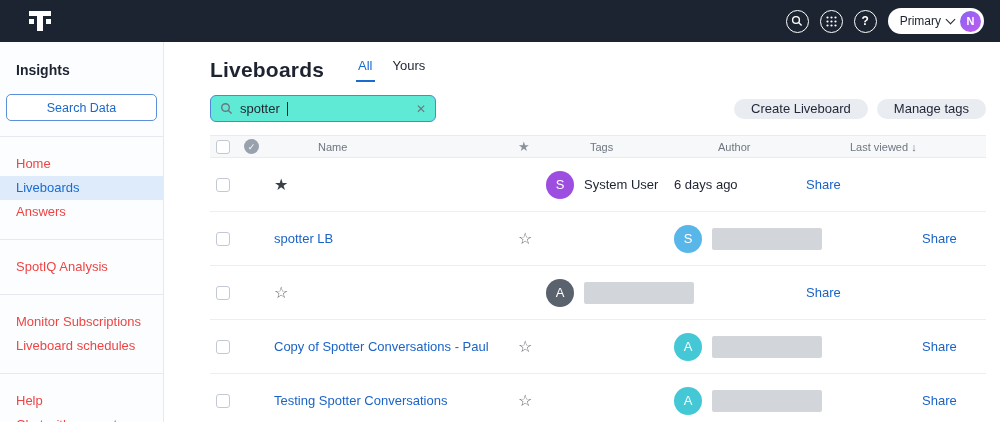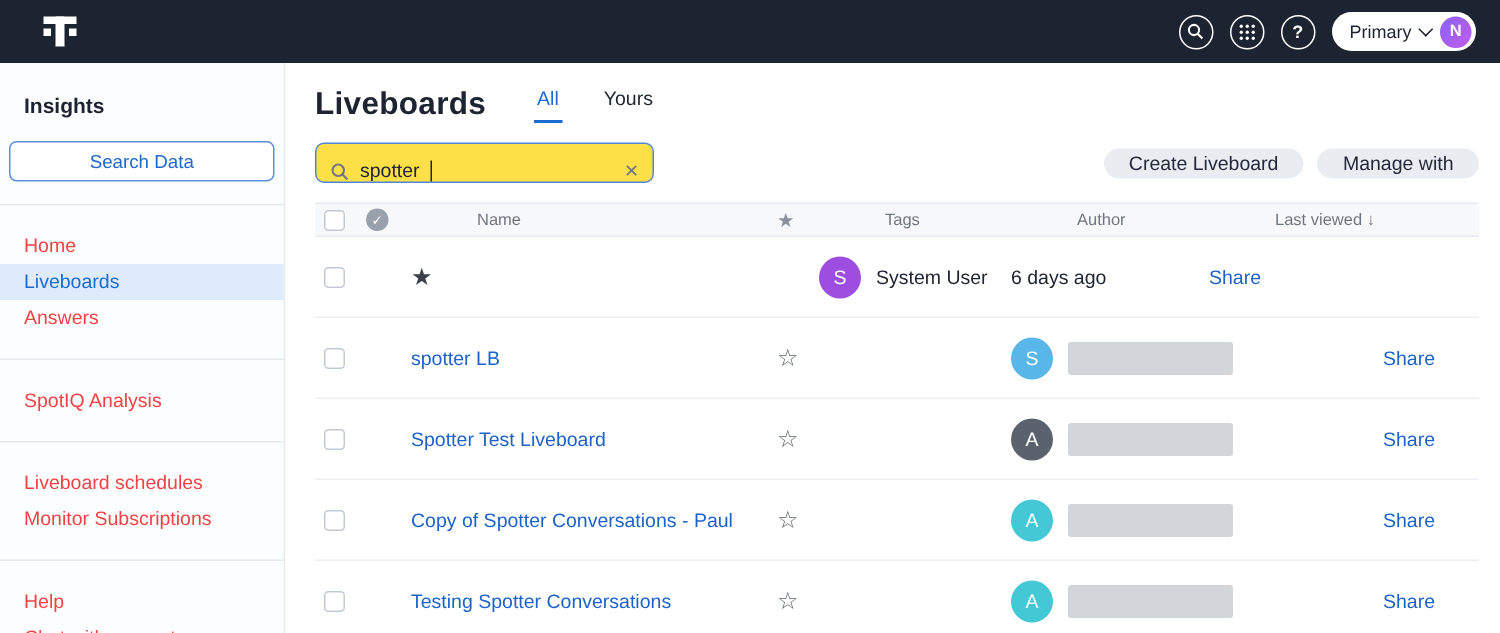--- a/index.html
+++ b/index.html
@@ -10,37 +10,37 @@
   .logo { margin-left:12px; display:flex; align-items:center; cursor:pointer; }
   .topbar-right { margin-left:auto; display:flex; align-items:center; gap:11px; }
   .ring { width:23px; height:23px; border:1.6px solid #fff; border-radius:50%; display:flex; align-items:center; justify-content:center; color:#fff; cursor:pointer; flex:0 0 auto; }
   .help-q { font-size:12px; font-weight:700; color:#fff; }
   .env-pill { background:#fff; border-radius:14px; height:26px; display:flex; align-items:center; gap:6px; padding:2px 3px 2px 12px; cursor:pointer; }
   .env-label { font-size:12px; color:#1d2330;text-align:center; }
   .chev { width:7px; height:7px; border-right:1.5px solid #1d2330; border-bottom:1.5px solid #1d2330; transform:rotate(45deg); margin-top:-3px; }
   .user-avatar { width:21px; height:21px; border-radius:50%; background:linear-gradient(135deg,#8a63f2,#c05cf0); color:#fff; font-size:11px; font-weight:700; display:flex; align-items:center; justify-content:center; }
 
   
-  .sidebar { position:absolute; top:42px; left:0; width:190px; height:380px; background:#fcfdfe; border-right:1px solid #e6e9ed; }
+  .sidebar { position:absolute; top:42px; left:0; width:164px; height:380px; background:#fcfdfe; border-right:1px solid #e6e9ed; }
   .sb-heading { font-size:14px; font-weight:700; color:#1d2330; padding:20px 16px 16px; }
   .search-data-btn { margin:0 6px; height:27px; border:1px solid #5b8fd9; border-radius:5px; color:#1d68c8; font-size:12.5px; display:flex; align-items:center; justify-content:center; background:#fff; cursor:pointer; }
   .sb-divider { height:1px; background:#e6e9ed; margin:15px 0; }
   .sb-item { height:24px; line-height:24px; padding:0 16px; font-size:13px; color:#ef4444; cursor:pointer; white-space:nowrap; }
   .sb-item.active { background:#deebfa; color:#1a6bd1; }
 
   
   .main { position:absolute; top:42px; left:192px; width:808px; height:380px; background:#fff; padding:16px 14px 0 18px; overflow:hidden; }
   .title-row { display:flex; align-items:flex-end; gap:32px; }
   .page-title { font-size:21px; font-weight:700; color:#1d2330; letter-spacing:.2px; }
-  .tabs { display:flex; gap:26px; }
+  .tabs { display:flex; gap:16px; }
   .tab { font-size:13px; color:#1d2330; padding:0 2px 7px; cursor:pointer; border-bottom:2px solid transparent; }
   .tab.active { color:#1a6bd1; border-bottom-color:#1a6bd1; }
 
   .controls-row { display:flex; align-items:center; margin-top:13px; }
-  .search-box { width:226px; height:27px; border:1px solid #4f86d8; border-radius:6px; display:flex; align-items:flex-end; padding:0 9px; gap:7px; cursor:text; background:#fde047; }
+  .search-box { width:226px; height:27px; border:1px solid #4f86d8; border-radius:6px; display:flex; align-items:center; padding:0 9px; gap:7px; cursor:text; background:#5eead4; }
   .search-text { font-size:13px; color:#1d2330; }
   .caret { width:1.5px; height:14px; background:#1d2330; }
   .clear-x { margin-left:auto; color:#6f7680; font-size:12px; cursor:pointer; }
   .actions { margin-left:auto; display:flex; gap:9px; }
   .pill-btn { background:#e9ecf1; border-radius:15px; height:20px; padding:0 17px; font-size:13px; color:#23293a; display:flex; align-items:center; cursor:pointer; white-space:nowrap; }
 
   
   .table { margin-top:13px; }
   .thead, .trow { display:grid; grid-template-columns:34px 30px 244px 28px 128px 132px 116px 1fr; align-items:center; }
   .thead { height:23px; background:#f7f8fa; border-top:1px solid #e8ebef; border-bottom:1px solid #e8ebef; font-size:11px; color:#6f7680; }
@@ -107,22 +107,22 @@
 <div class="sidebar">
   <div class="sb-heading">Insights</div>
   <div class="search-data-btn">Search Data</div>
   <div class="sb-divider"></div>
   <div class="sb-item">Home</div>
   <div class="sb-item active">Liveboards</div>
   <div class="sb-item">Answers</div>
   <div class="sb-divider"></div>
   <div class="sb-item">SpotIQ Analysis</div>
   <div class="sb-divider"></div>
+  <div class="sb-item">Monitor Subscriptions</div>
   <div class="sb-item">Liveboard schedules</div>
-  <div class="sb-item">Monitor Subscriptions</div>
   <div class="sb-divider"></div>
   <div class="sb-item">Help</div>
   <div class="sb-item">Chat with support</div>
 </div>
 
 <div class="main">
   <div class="title-row">
     <div class="page-title">Liveboards</div>
     <div class="tabs">
       <div class="tab active">All</div>
@@ -135,21 +135,21 @@
       <svg width="13" height="13" viewBox="0 0 13 13">
           <circle cx="5.5" cy="5.5" r="3.8" fill="none" stroke="#6f7680" stroke-width="1.4"></circle>
           <line x1="8.4" y1="8.4" x2="11.6" y2="11.6" stroke="#6f7680" stroke-width="1.4"></line>
         </svg>
       <span class="search-text">spotter</span>
       <span class="caret"></span>
       <span class="clear-x">✕</span>
     </div>
     <div class="actions">
       <div class="pill-btn">Create Liveboard</div>
-      <div class="pill-btn">Manage with</div>
+      <div class="pill-btn">Manage tags</div>
     </div>
   </div>
 
   <div class="table">
     <div class="thead">
       <span class="cell">
           <span class="checkbox"></span>
         </span>
       <span class="cell">
           <span class="badge-circle">✓</span>
@@ -206,23 +206,20 @@
           <a class="share-link">Share</a>
         </span>
     </div>
 
     <div class="trow">
       <span class="cell">
           <span class="checkbox"></span>
         </span>
       <span class="cell"></span>
       <span class="cell">
-          <a class="name-link">Spotter Test Liveboard</a>
-        </span>
-      <span class="cell">
           <span class="star">☆</span>
         </span>
       <span class="cell"></span>
       <span class="cell c-author">
         <span class="avatar" style="background: rgb(90, 98, 110);">A</span>
         <span class="redacted"></span>
       </span>
       <span class="cell"></span>
       <span class="cell c-share">
           <a class="share-link">Share</a>

